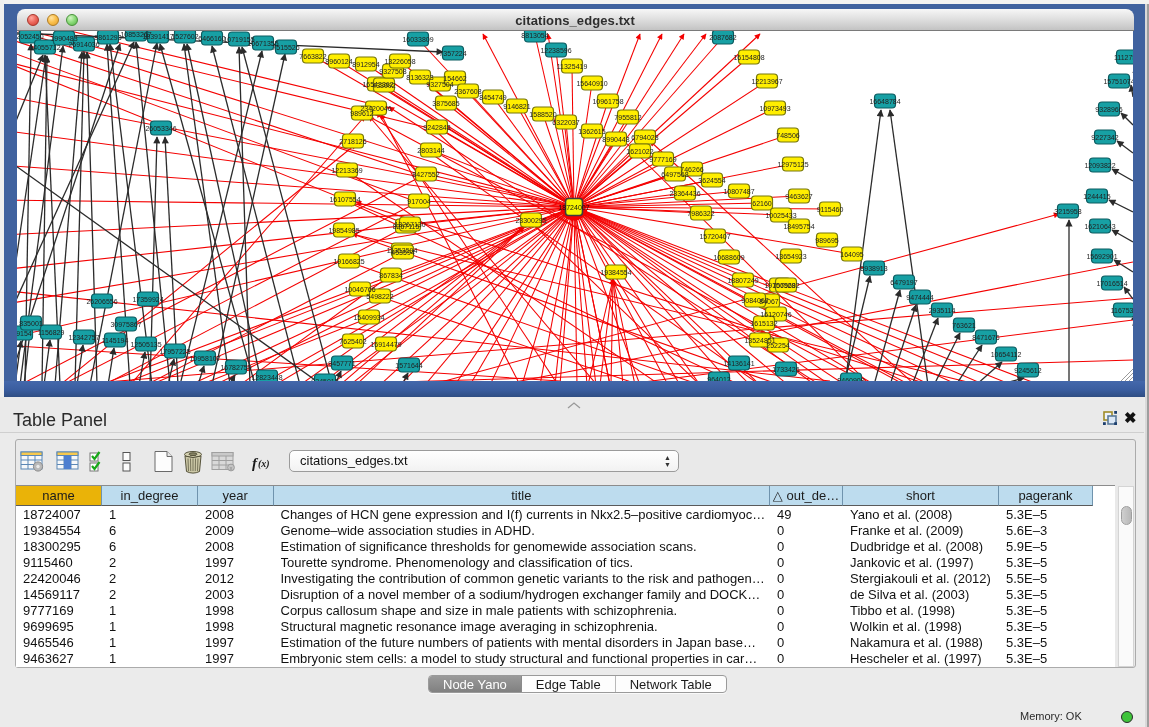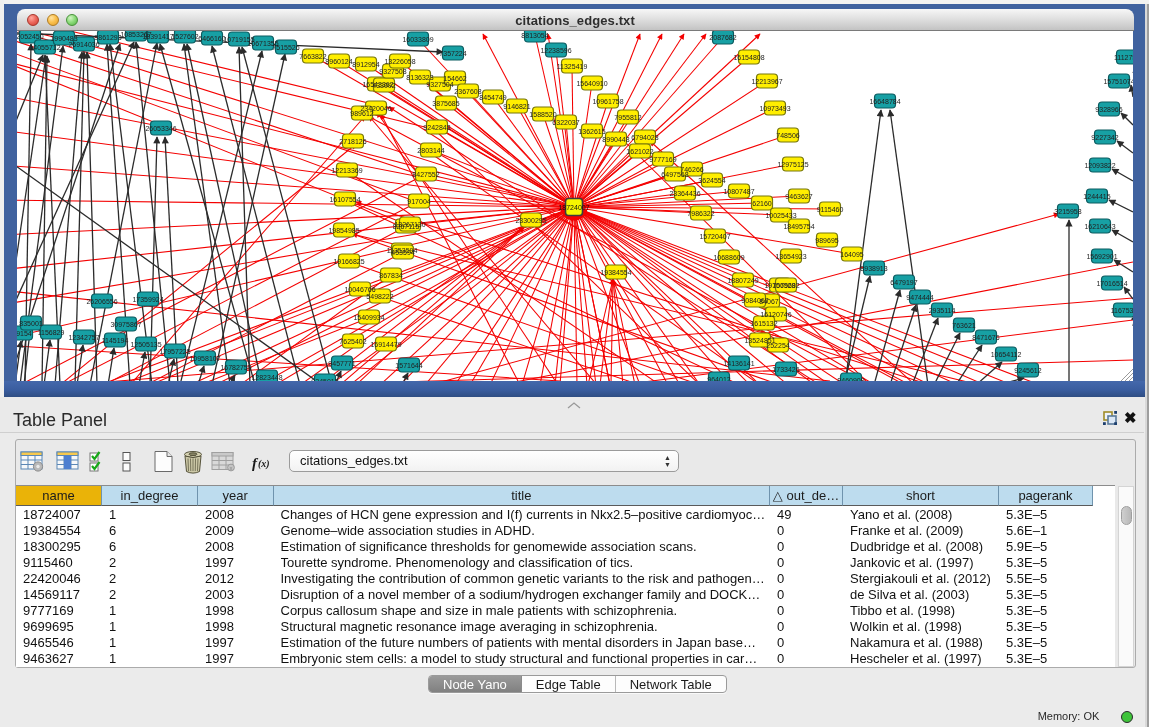--- a/index.html
+++ b/index.html
@@ -36,21 +36,21 @@
   text-align:center;line-height:20px;font-size:13px;color:#1c1c1c}
 .row{position:absolute;height:16px;line-height:16px;white-space:nowrap;overflow:hidden}
 .c{position:absolute;top:0;height:16px;overflow:hidden;white-space:nowrap}
 #vscroll{left:1118px;top:486px;width:16px;height:181px;background:#fafafa;border:1px solid #d4d4d4}
 #vthumb{left:1120.5px;top:506px;width:11px;height:19px;background:linear-gradient(90deg,#cfcfcf,#b8b8b8);border:1px solid #9e9e9e;border-radius:6px}
 
 #tabs{left:428px;top:675px;height:18px;border:1px solid #9a9a9a;border-radius:4px;overflow:hidden;background:#fdfdfd;
   box-shadow:0 1px 0 rgba(255,255,255,.7)}
 .tab{float:left;height:18px;line-height:17px;font-size:13px;padding:0 14px;color:#1a1a1a;border-right:1px solid #b9b9b9}
 .tabsel{background:linear-gradient(#9a9a9a,#7d7d7d);color:#fff;border-right:1px solid #8a8a8a}
-#mem{left:1020px;top:710px;width:97px;text-align:center;font-size:11px;color:#2a2a2a}
+#mem{left:1020px;top:710px;width:97px;text-align:left;font-size:11px;color:#2a2a2a}
 #memdot{left:1121px;top:710.5px;width:12px;height:12px;border-radius:50%;background:#3ec43a;border:1px solid #2b2b2b}
 </style></head>
 <body>
 <div id="root">
   <div class="abs" id="blue"></div>
   <div class="abs" id="topstrip"></div>
   <div class="abs" id="leftstrip"></div>
   <div class="abs" id="bluebottom"></div>
   <div class="abs" id="rightsliver1"></div>
   <div class="abs" id="rightsliver2"></div>
@@ -644,21 +644,21 @@
         <div class="c" style="left:834px;width:149px">Yano et al. (2008)</div>
         <div class="c" style="left:990px;width:87px">5.3E–5</div>
       </div>
 <div class="row" style="left:0;top:37px;width:1099px">
         <div class="c" style="left:7px;width:79px">19384554</div>
         <div class="c" style="left:93px;width:89px">6</div>
         <div class="c" style="left:189px;width:68.5px">2009</div>
         <div class="c" style="left:264.5px;width:489.5px">Genome–wide association studies in ADHD.</div>
         <div class="c" style="left:761px;width:66px">0</div>
         <div class="c" style="left:834px;width:149px">Franke et al. (2009)</div>
-        <div class="c" style="left:990px;width:87px">5.6E–1</div>
+        <div class="c" style="left:990px;width:87px">5.6E–3</div>
       </div>
 <div class="row" style="left:0;top:53px;width:1099px">
         <div class="c" style="left:7px;width:79px">18300295</div>
         <div class="c" style="left:93px;width:89px">6</div>
         <div class="c" style="left:189px;width:68.5px">2008</div>
         <div class="c" style="left:264.5px;width:489.5px">Estimation of significance thresholds for genomewide association scans.</div>
         <div class="c" style="left:761px;width:66px">0</div>
         <div class="c" style="left:834px;width:149px">Dudbridge et al. (2008)</div>
         <div class="c" style="left:990px;width:87px">5.9E–5</div>
       </div>

